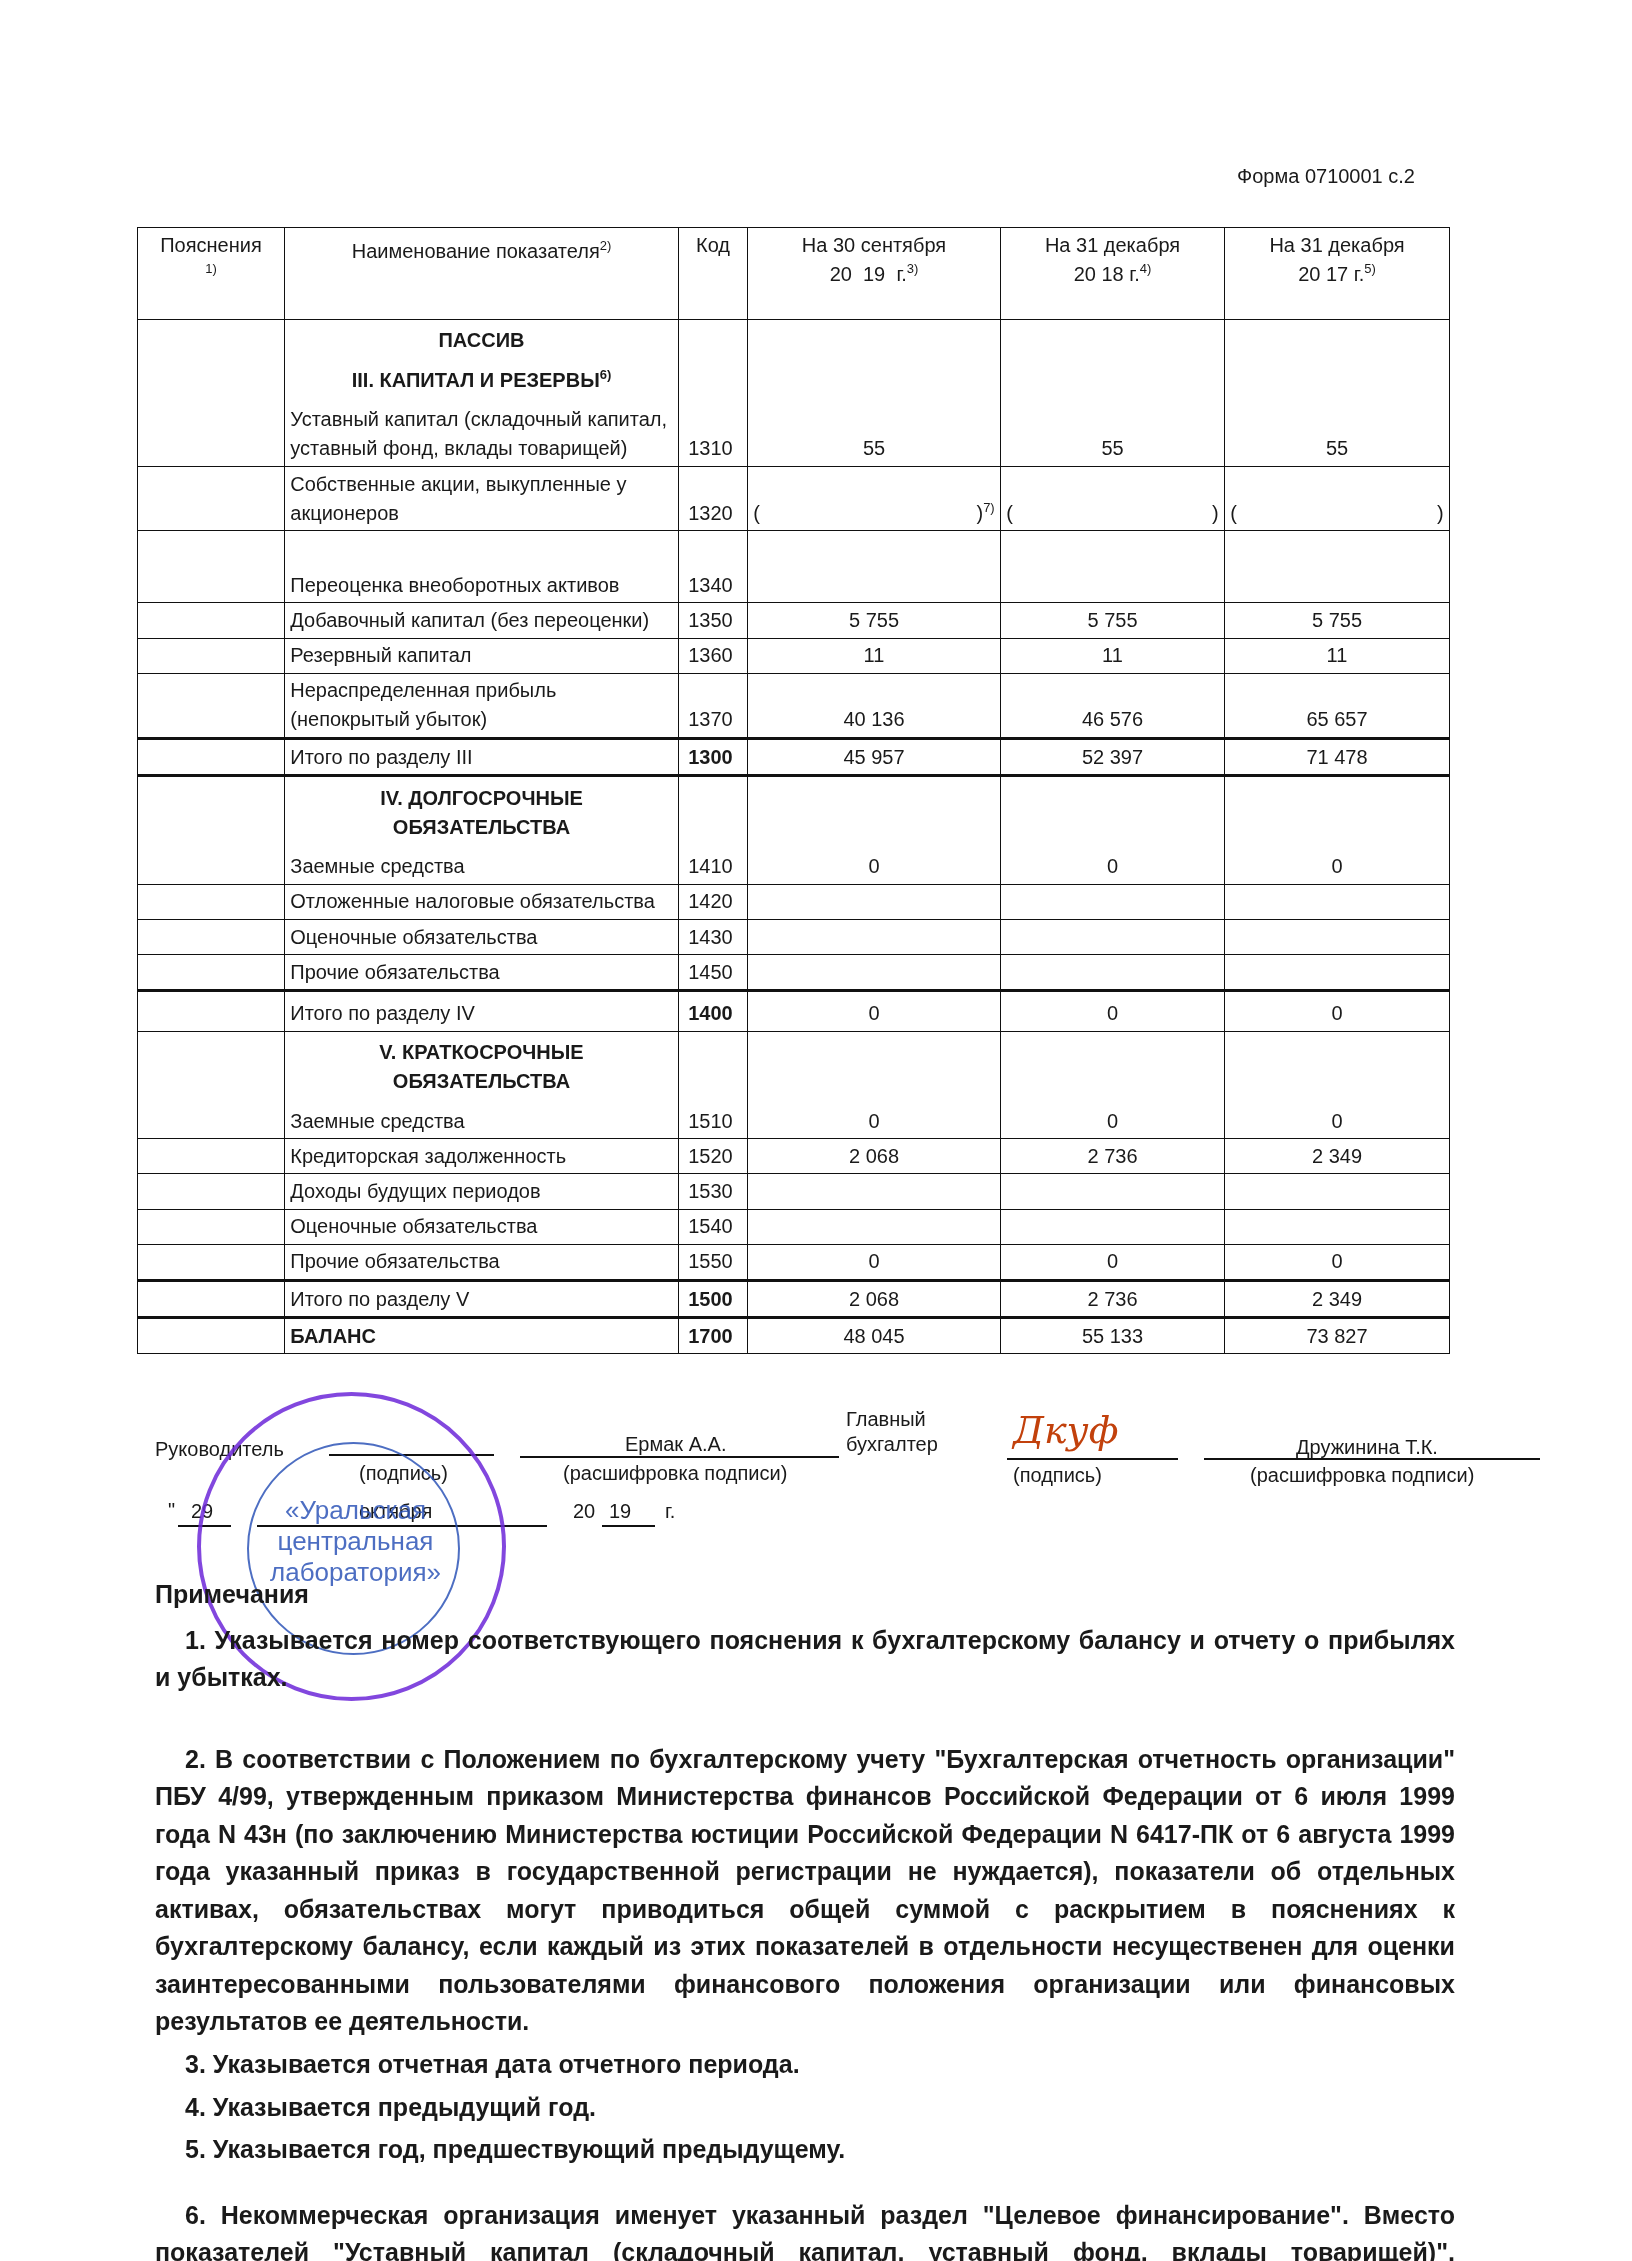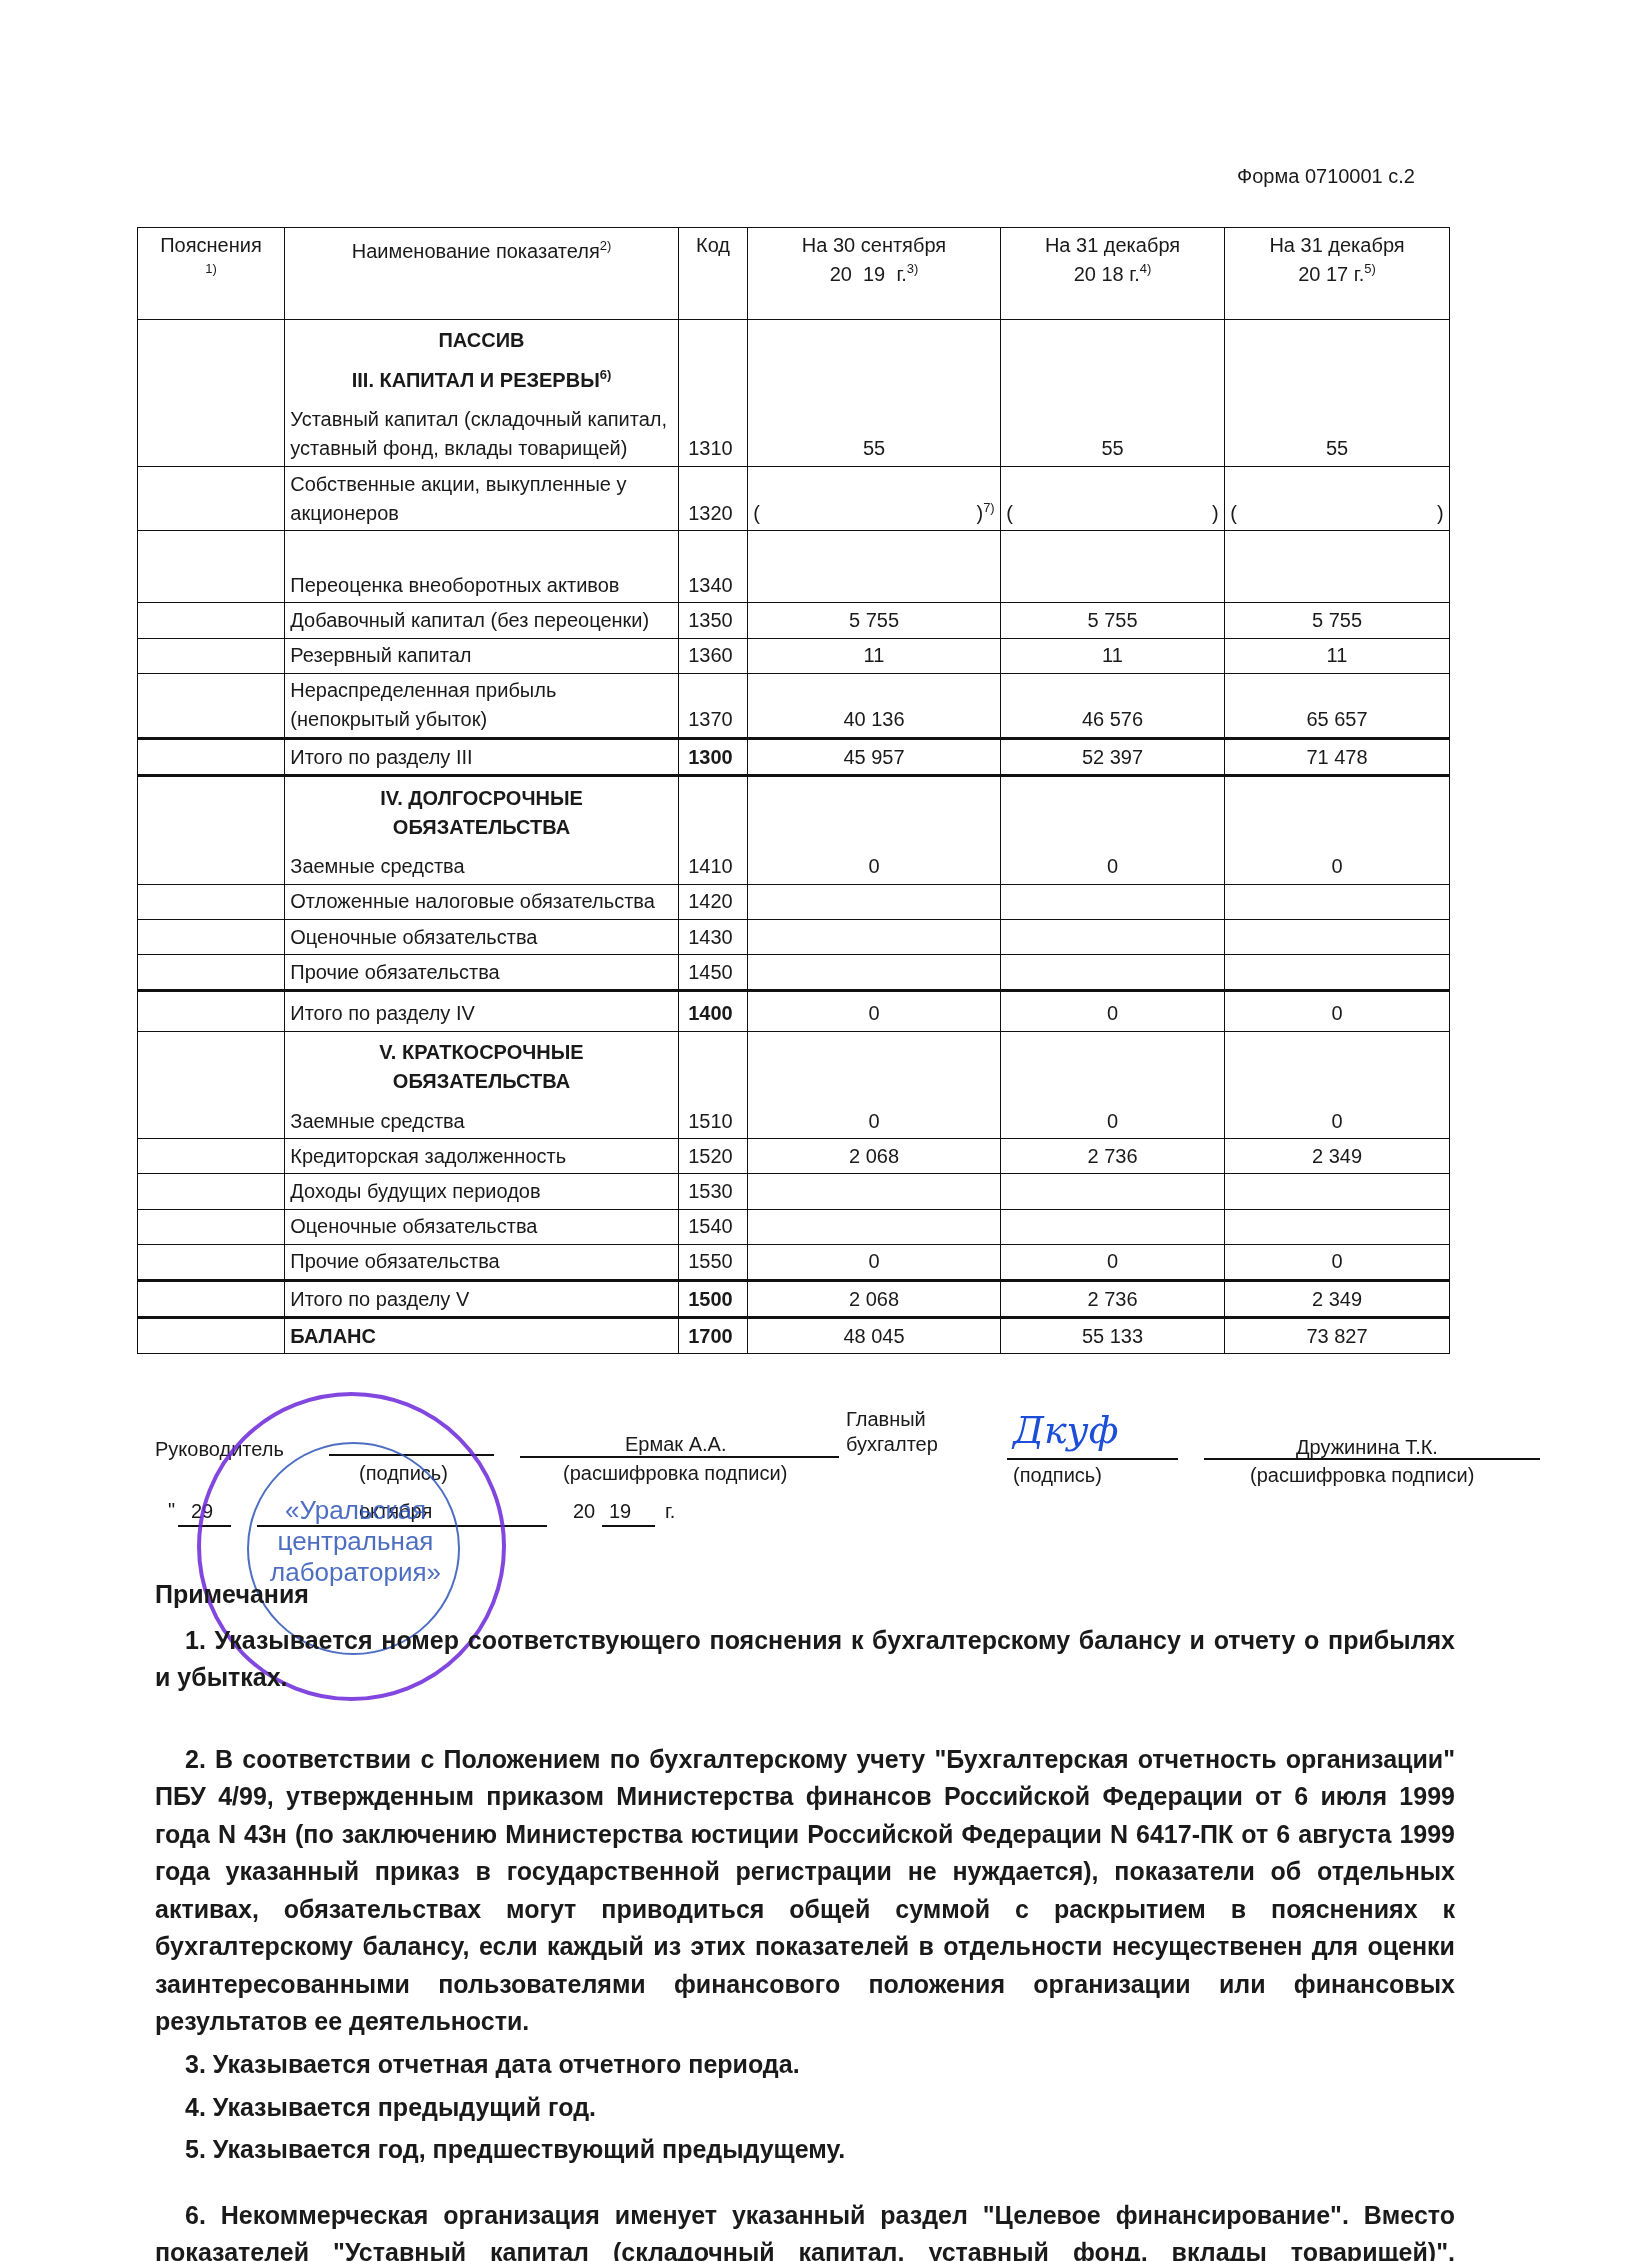--- a/index.html
+++ b/index.html
@@ -18,21 +18,21 @@
   sup{font-size:13px;}
   .u{}
   .paren{display:flex;justify-content:space-between;}
   
   .sig{position:absolute;font-size:20px;}
   .line{position:absolute;border-bottom:2px solid #111;}
   .stamp{position:absolute;left:197px;top:1392px;width:309px;height:309px;border-radius:50%;
      border:4px solid #6d28d9;box-sizing:border-box;opacity:0.85;}
   .stamp-inner{position:absolute;left:46px;top:46px;width:209px;height:209px;border-radius:50%;border:2.6px solid #2e55b8;}
   .stamp-text{position:absolute;left:0;width:309px;text-align:center;color:#2e55b8;font-size:26px;line-height:1.2;top:99px;}
-  .handsig{position:absolute;left:1013px;top:1408px;color:#1d4ed8;font-size:38px;font-family:"DejaVu Serif",serif;font-style:italic;}
+  .handsig{position:absolute;left:1013px;top:1408px;color:#c2410c;font-size:38px;font-family:"DejaVu Serif",serif;font-style:italic;}
   .notes{position:absolute;left:155px;top:1576px;width:1300px;font-size:25px;line-height:1.5;font-weight:bold;}
   .notes p{margin:0;}
   .notes .ind{text-indent:30px;text-align:justify;margin-top:8px;}
   .gap{height:36px;}
 </style>
 </head>
 <body>
 
 <div class="form-code">Форма 0710001 с.2</div>
 

